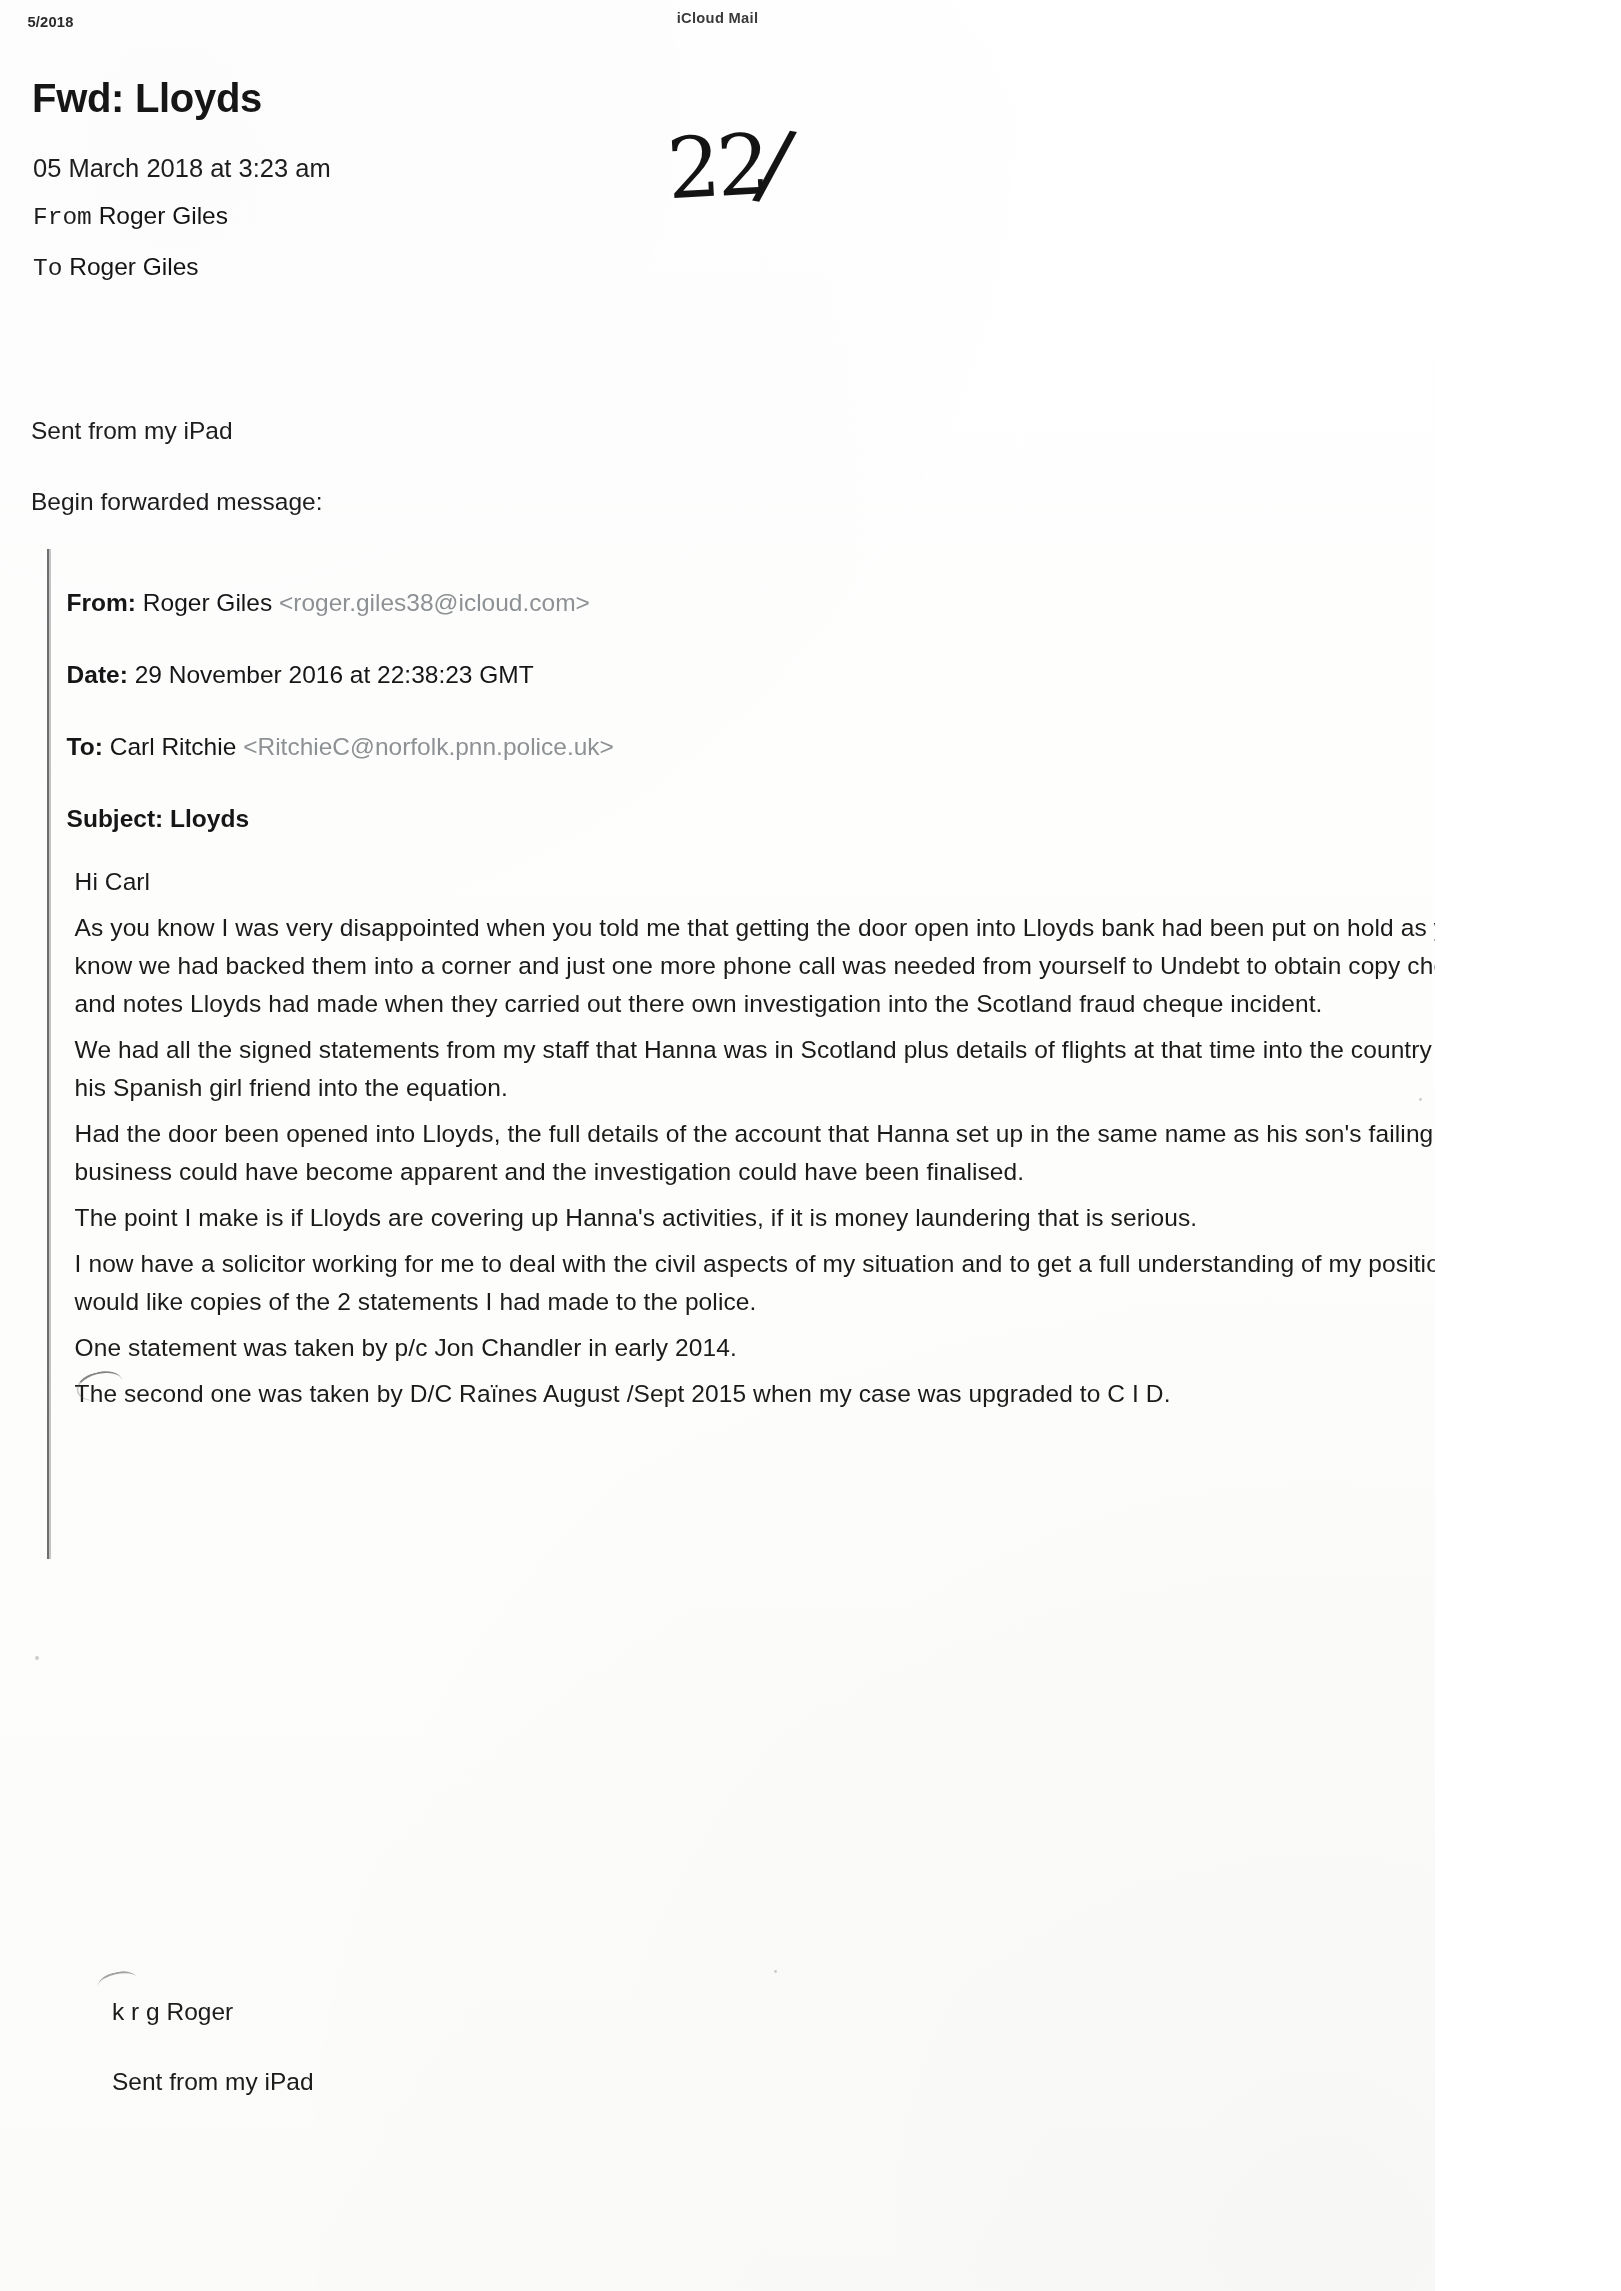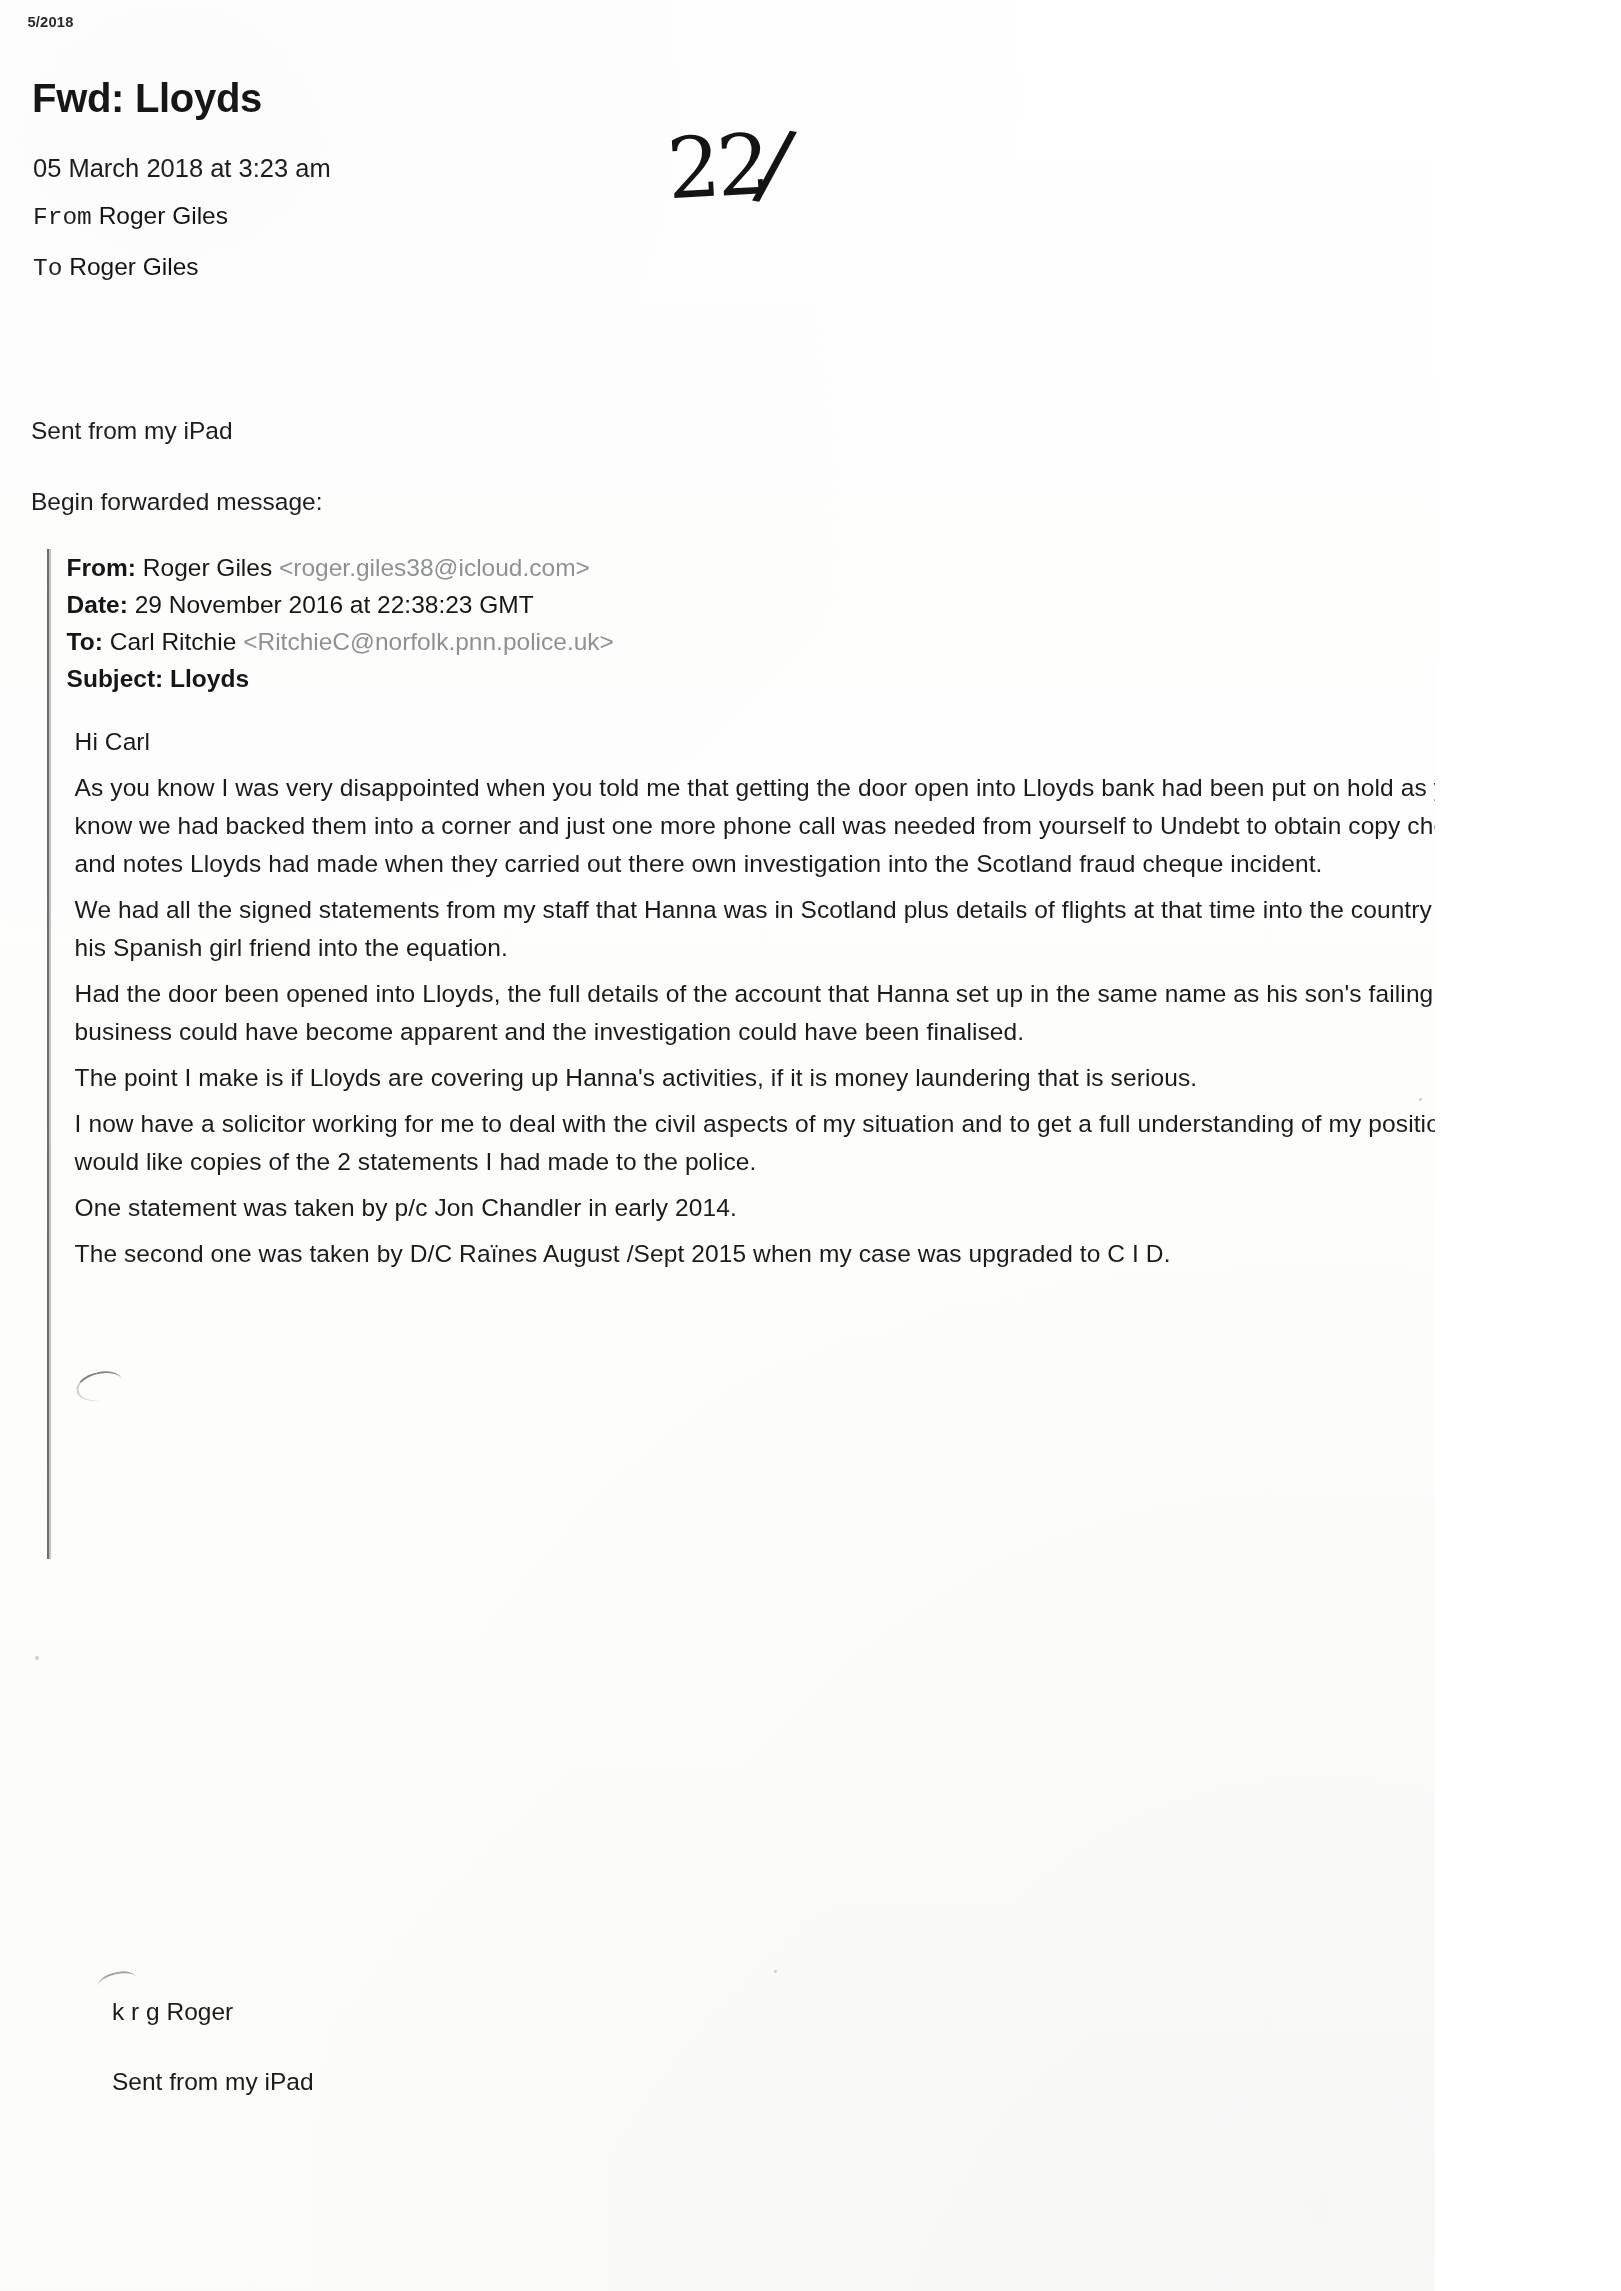--- a/index.html
+++ b/index.html
@@ -136,20 +136,21 @@
   .quote-body {
     position: absolute;
     left: 19.6px;
     top: 0;
     width: 1460px;
   }
   .qhead {
     font-size: 24.5px;
     line-height: 37px;
     color: #161616;
+    margin-top: 35px;
   }
   .qhead .addr {
     color: #8e9194;
   }
   .qhead b { font-weight: bold; }
 
   .qtext {
     margin-top: 25.5px;
     font-size: 24.5px;
     line-height: 38px;
@@ -207,20 +208,21 @@
     pointer-events: none;
   }
 </style>
 </head>
 <body>
 
 <div class="page">
   <div class="paper-tint"></div>
 
   <div class="scan-header-left">5/2018</div>
+  <div class="scan-header-center">iCloud Mail</div>
 
   <div class="mail-title">Fwd: Lloyds</div>
   <div class="mail-date">05 March 2018 at 3:23 am</div>
 
   <div class="mail-from">
     <span class="field-label">From</span>
     <span class="field-value">Roger Giles</span>
   </div>
 
   <div class="mail-to">

